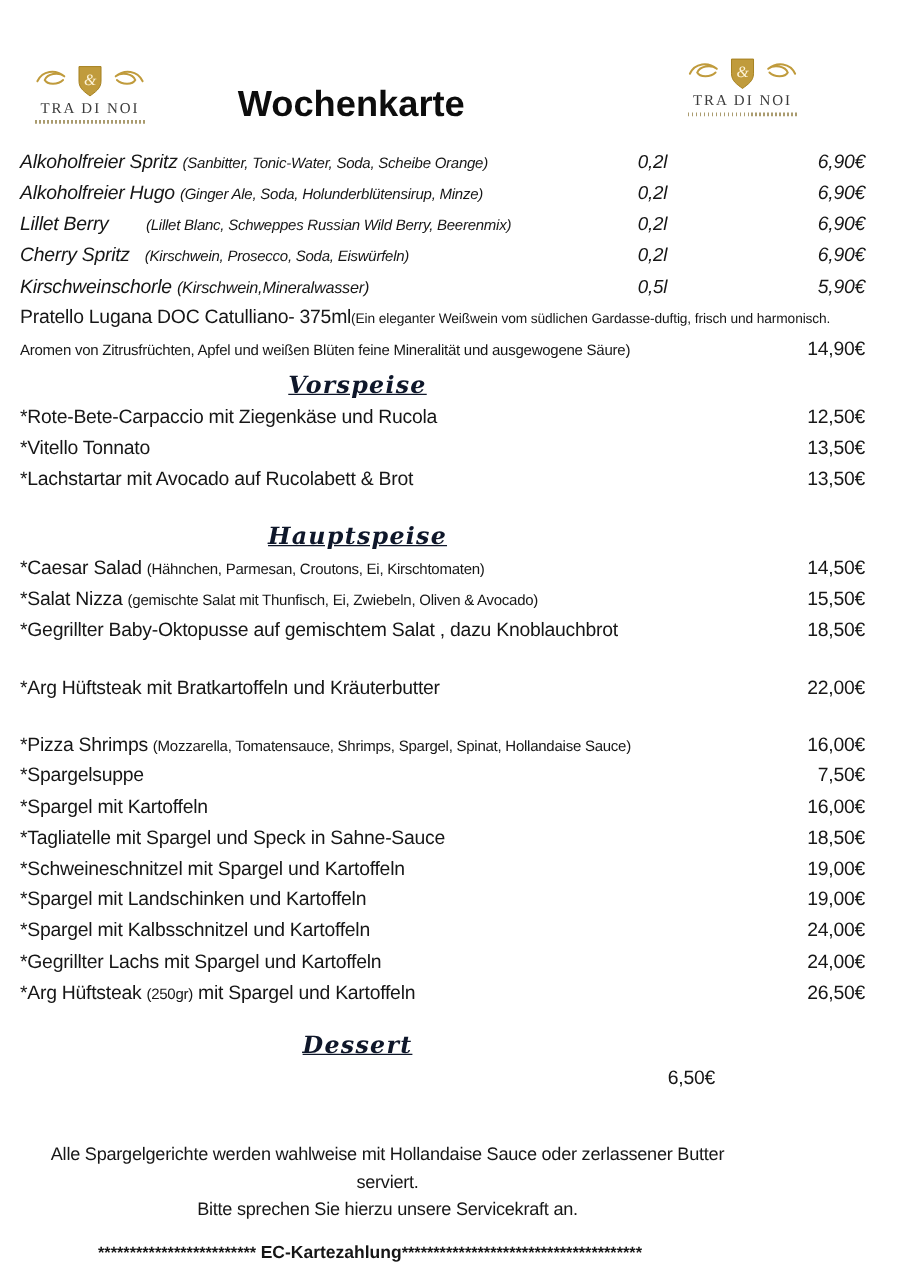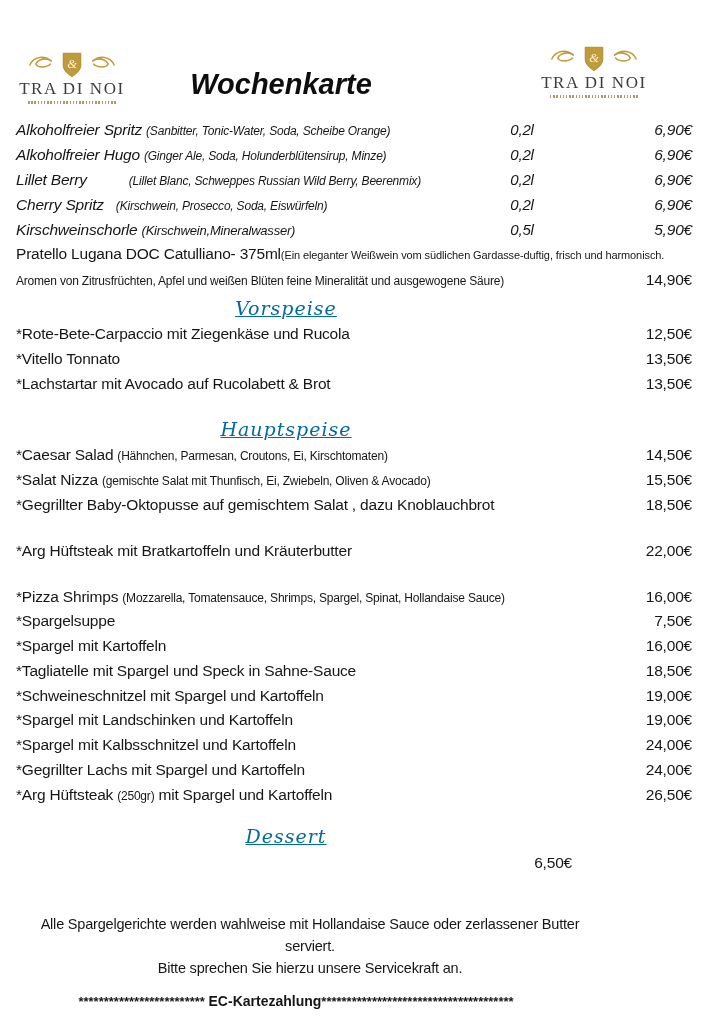--- a/index.html
+++ b/index.html
@@ -16,45 +16,45 @@
   }
   
   .header{position:relative;height:108px;}
   .logo{position:absolute;display:flex;flex-direction:column;align-items:center;width:112px;}
   .logo.left{left:0;top:42px;}
   .logo.right{left:522px;top:36px;}
   .crest{width:94px;height:26px;display:block;}
   .crest .swirl{fill:none;stroke:#c09b3c;stroke-width:1.6;stroke-linecap:round;}
   .crest .shield{fill:#c09b3c;stroke:#a5801f;stroke-width:0.8;}
   .crest .amp{font-family:"Liberation Serif",serif;font-style:italic;font-size:13px;fill:#fdf3d7;}
-  .logo-name{font-family:"Liberation Serif",serif;font-size:17px;letter-spacing:1.6px;color:#3c3c3c;margin-top:1px;white-space:nowrap;}
+  .logo-name{font-family:"Liberation Serif",serif;font-size:12px;letter-spacing:1.6px;color:#3c3c3c;margin-top:1px;white-space:nowrap;}
   .logo-tagline{margin-top:2px;width:88px;height:3px;
     background:repeating-linear-gradient(90deg,#9b8a55 0 1.5px,rgba(0,0,0,0) 1.5px 3.2px);opacity:.85;}
   .title{margin:0;padding-top:58px;width:530px;text-align:center;
-    font-size:29px;font-weight:bold;letter-spacing:0;color:#0d0d0d;font-style:italic;}
+    font-size:29px;font-weight:bold;letter-spacing:0;color:#0d0d0d;}
   
   .drow{display:grid;grid-template-columns:1fr 60px 140px;align-items:baseline;padding:3.4px 0;font-style:italic;}
   .irow{display:grid;grid-template-columns:1fr 120px;align-items:baseline;padding:3.4px 0;}
   .nm{font-size:15.5px;}
   .dt{font-size:12px;margin-left:4px;}
   .dt.big{font-size:13px;}
-  .dt.pad-wide{margin-left:42px;}
+  .dt.pad-wide{margin-left:30px;}
   .dt.pad-mid{margin-left:12px;}
   .sfx{font-size:15.5px;margin-left:4px;}
   .dsize{text-align:center;font-size:15px;}
   .dprice,.iprice{text-align:right;font-size:15.5px;}
   
   .wline1{padding:3.4px 0;white-space:nowrap;}
   .wline1 .dt-sm{font-size:11px;letter-spacing:-0.1px;}
   .wline2{display:flex;justify-content:space-between;align-items:baseline;padding:4px 0;}
   .wline2 .dt-sm{font-size:12px;}
   
   .sec-head{width:540px;text-align:center;margin:4px 0 3px 0;}
-  .script{font-family:"DejaVu Serif",serif;font-style:italic;font-weight:400;
-    font-size:19px;letter-spacing:1px;text-decoration:underline;color:#0369a1;}
+  .script{font-family:"DejaVu Serif",serif;font-style:italic;font-weight:700;
+    font-size:19px;letter-spacing:1px;text-decoration:underline;color:#0f172a;}
   .mt-haupt{margin-top:22px;}
   .mt-sparg{margin-top:1px;}
   .mt-dess{margin-top:18px;}
   .gap{margin-top:21px;}
   
   .fnotes{margin-top:38px;width:588px;text-align:center;font-size:14.5px;line-height:22px;}
   .ec-line{margin-top:14px;width:560px;text-align:center;font-weight:bold;font-size:13px;letter-spacing:0;}
   .ec-label{font-size:14px;}
 </style>
 </head>

